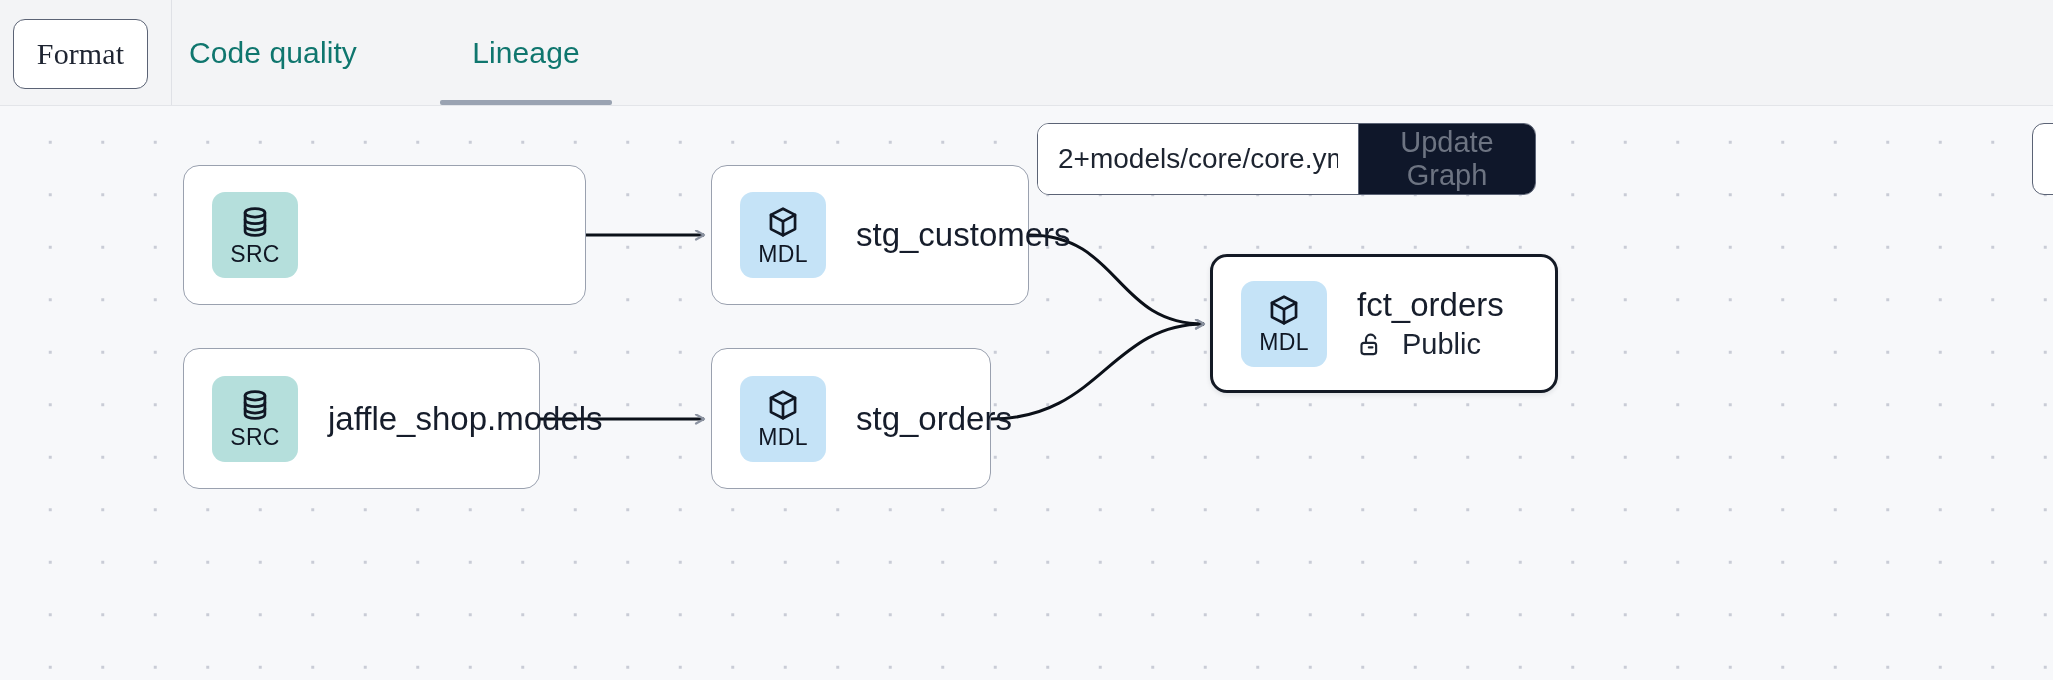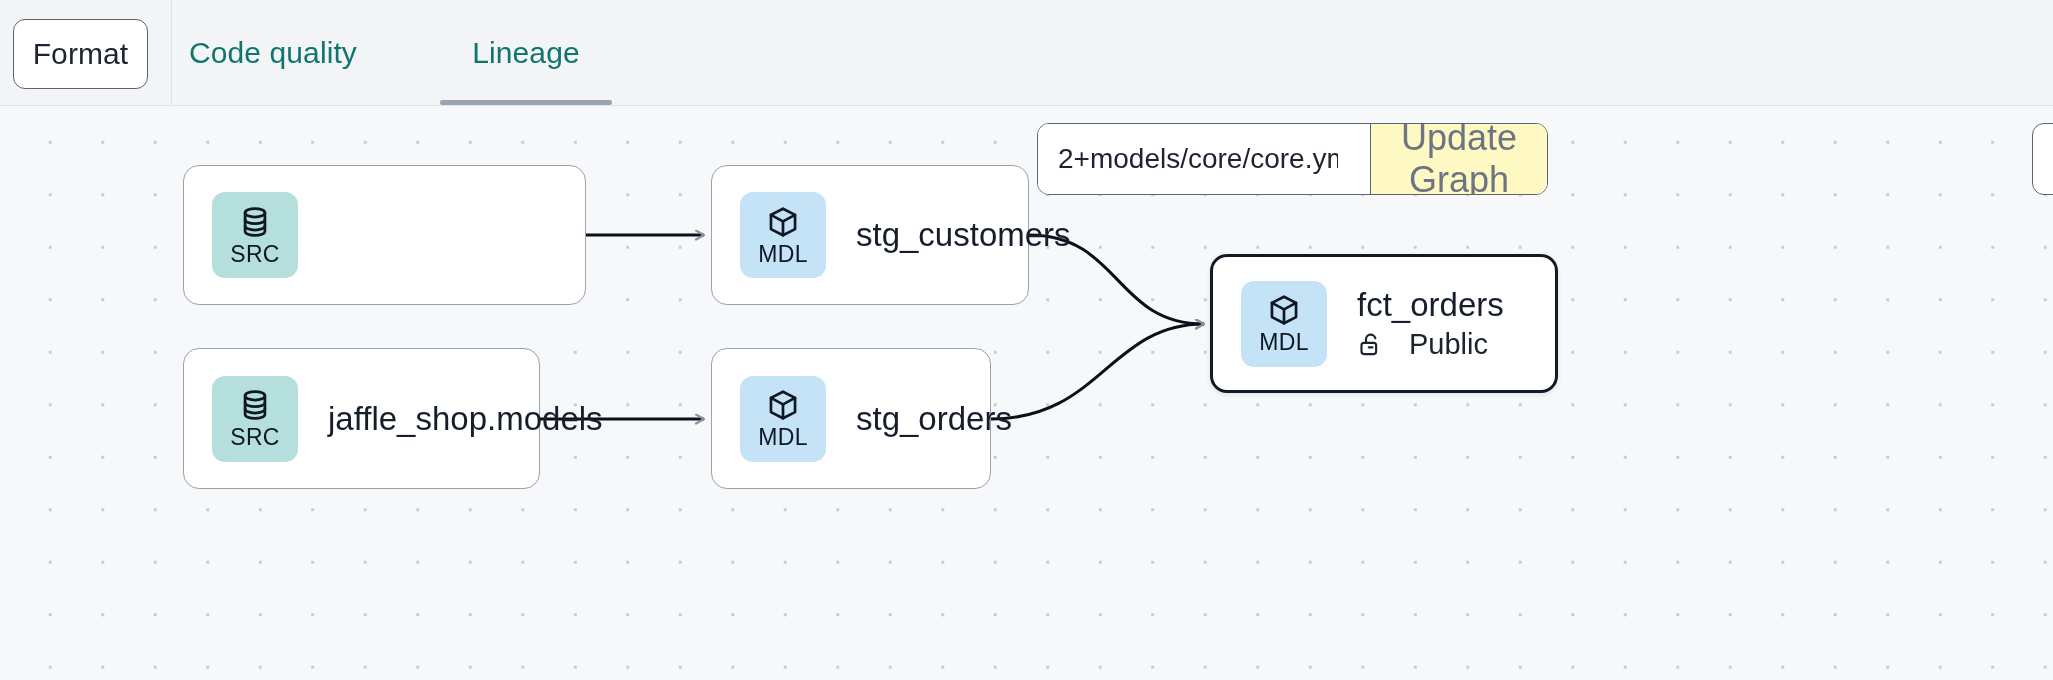--- a/index.html
+++ b/index.html
@@ -47,20 +47,21 @@
     background: #ffffff;
     border: 1.6px solid #5b6375;
     border-radius: 12px;
     color: #1e2431;
     font-size: 30px;
     letter-spacing: .1px;
     display: flex;
     align-items: center;
     justify-content: center;
     cursor: pointer;
+    font-family: Liberation Serif, serif;
   }
 
   .tabs {
     position: absolute;
     left: 172px;
     top: 0;
     height: 105px;
   }
   .tab {
     position: absolute;
@@ -160,21 +161,21 @@
   .node-title {
     font-size: 33px;
     color: #161d2b;
     line-height: 1.15;
     white-space: nowrap;
   }
   .node-sub {
     margin-top: 4px;
     display: flex;
     align-items: center;
-    gap: 25px;
+    gap: 18px;
     font-size: 29px;
     color: #1b2331;
     white-space: nowrap;
   }
   .node-sub svg { display: block; }
 
   
   #node-src-customers  { left: 183px;  top: 59px;  width: 403px; height: 140px; }
   #node-src-orders     { left: 183px;  top: 242px; width: 357px; height: 141px; }
   #node-stg-customers  { left: 711px;  top: 59px;  width: 318px; height: 140px; }
@@ -202,32 +203,31 @@
     outline: none;
     background: #ffffff;
     padding: 0 20px;
     font-family: "Liberation Sans", sans-serif;
     font-size: 28px;
     color: #1d2430;
     box-sizing: border-box;
   }
   .update-btn {
     width: 177px;
-    background: #fef9c3;
+    background: #0f172a;
     border: none;
     border-left: 1.6px solid #5b6375;
     font-family: "Liberation Sans", sans-serif;
-    font-size: 36px;
+    font-size: 29px;
     color: #6d7482;
     cursor: pointer;
     display: flex;
     align-items: center;
     justify-content: center;
     box-sizing: border-box;
-    margin-left: 12px;
   }
 
   .side-panel-stub {
     position: absolute;
     left: 2032px;
     top: 17px;
     width: 60px;
     height: 72px;
     background: #ffffff;
     border: 1.6px solid #5b6375;

